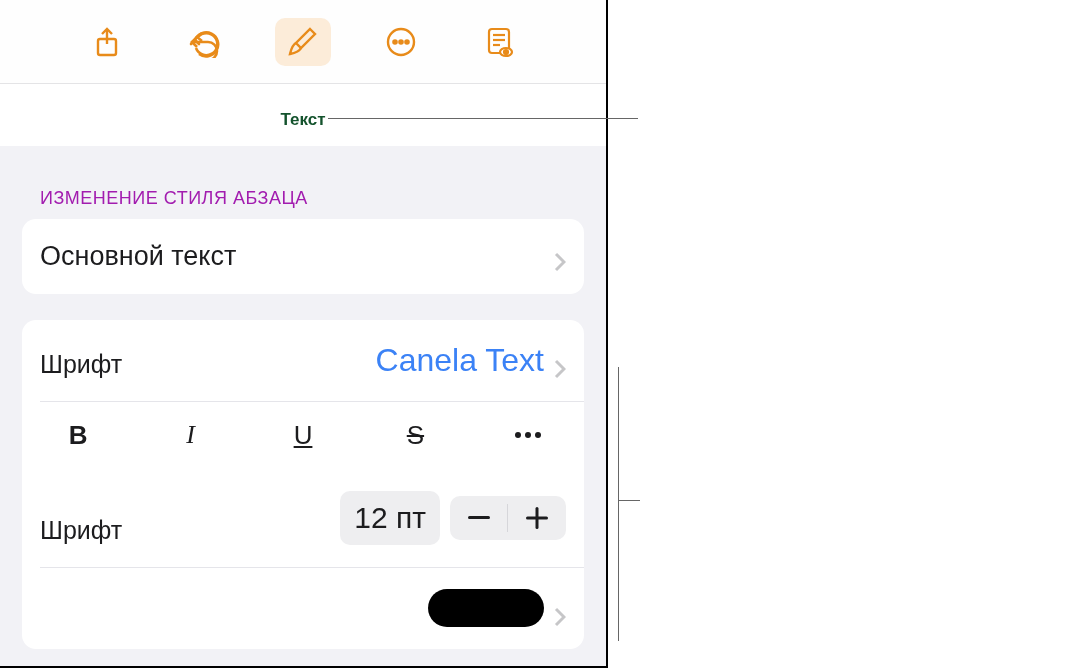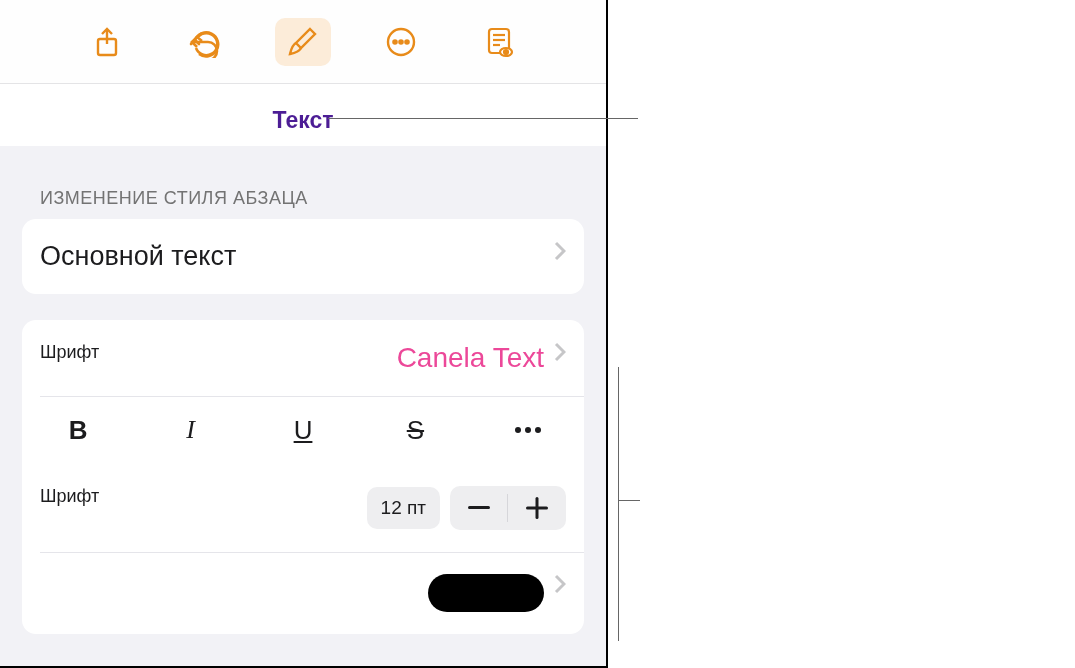--- a/index.html
+++ b/index.html
@@ -50,70 +50,70 @@
       height: 32px;
     }
     .tab-row {
       height: 62px;
       display: flex;
       align-items: center;
       justify-content: center;
       position: relative;
     }
     .tab-label {
-      font-size: 23px;
+      font-size: 17px;
       font-weight: 600;
-      color: #4c1d95;
+      color: #14532d;
       padding-bottom: 4px;
       margin-top: 14px;
     }
     .content {
       flex: 1;
       background: #f2f2f6;
       padding: 0 22px;
       overflow: hidden;
     }
     .section-header {
       margin-top: 42px;
       font-size: 18px;
       letter-spacing: 0.5px;
-      color: #737373;
+      color: #a21caf;
       text-transform: uppercase;
       padding-left: 18px;
     }
     .card {
       background: #fff;
       border-radius: 14px;
       margin-top: 10px;
     }
     .row {
       display: flex;
-      align-items: flex-start;
+      align-items: flex-end;
       padding: 22px 18px;
       min-height: 72px;
       position: relative;
     }
     .row + .row::before {
       content: "";
       position: absolute;
       left: 18px;
       right: 0;
       top: 0;
       height: 1px;
       background: #e5e5ea;
     }
     .row-label {
-      font-size: 18px;
+      font-size: 25px;
       color: #1c1c1e;
       flex: 0 0 auto;
     }
     .row-value {
       margin-left: auto;
-      font-size: 28px;
-      color: #ec4899;
+      font-size: 32px;
+      color: #3b82f6;
     }
     .chevron {
       margin-left: 10px;
       width: 12px;
       height: 20px;
       flex-shrink: 0;
     }
     .chevron svg {
       display: block;
     }
@@ -145,21 +145,21 @@
     .size-controls {
       display: flex;
       align-items: center;
       margin-left: auto;
       gap: 10px;
     }
     .size-pill {
       background: #eeeef0;
       border-radius: 10px;
       padding: 10px 14px;
-      font-size: 19px;
+      font-size: 30px;
       color: #1c1c1e;
     }
     .stepper {
       display: flex;
       background: #eeeef0;
       border-radius: 10px;
       overflow: hidden;
       height: 44px;
     }
     .stepper-btn {

